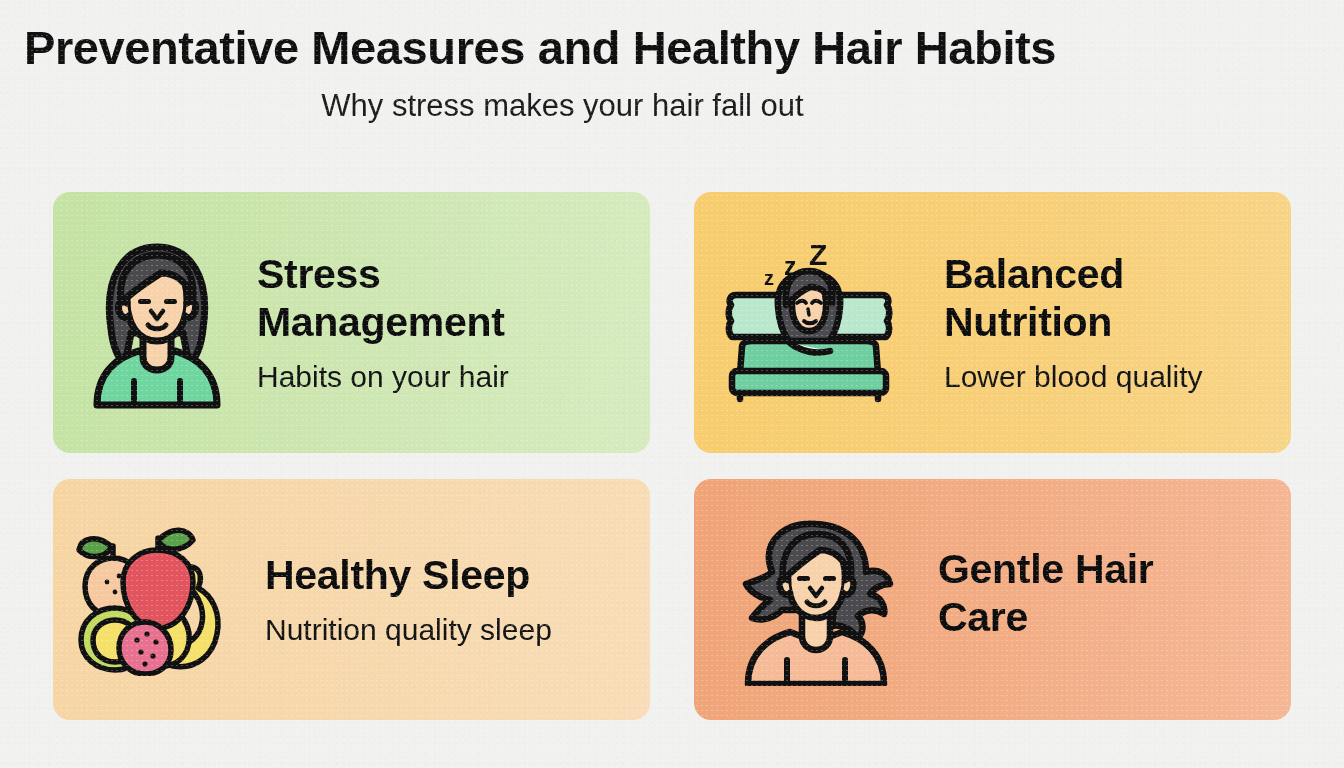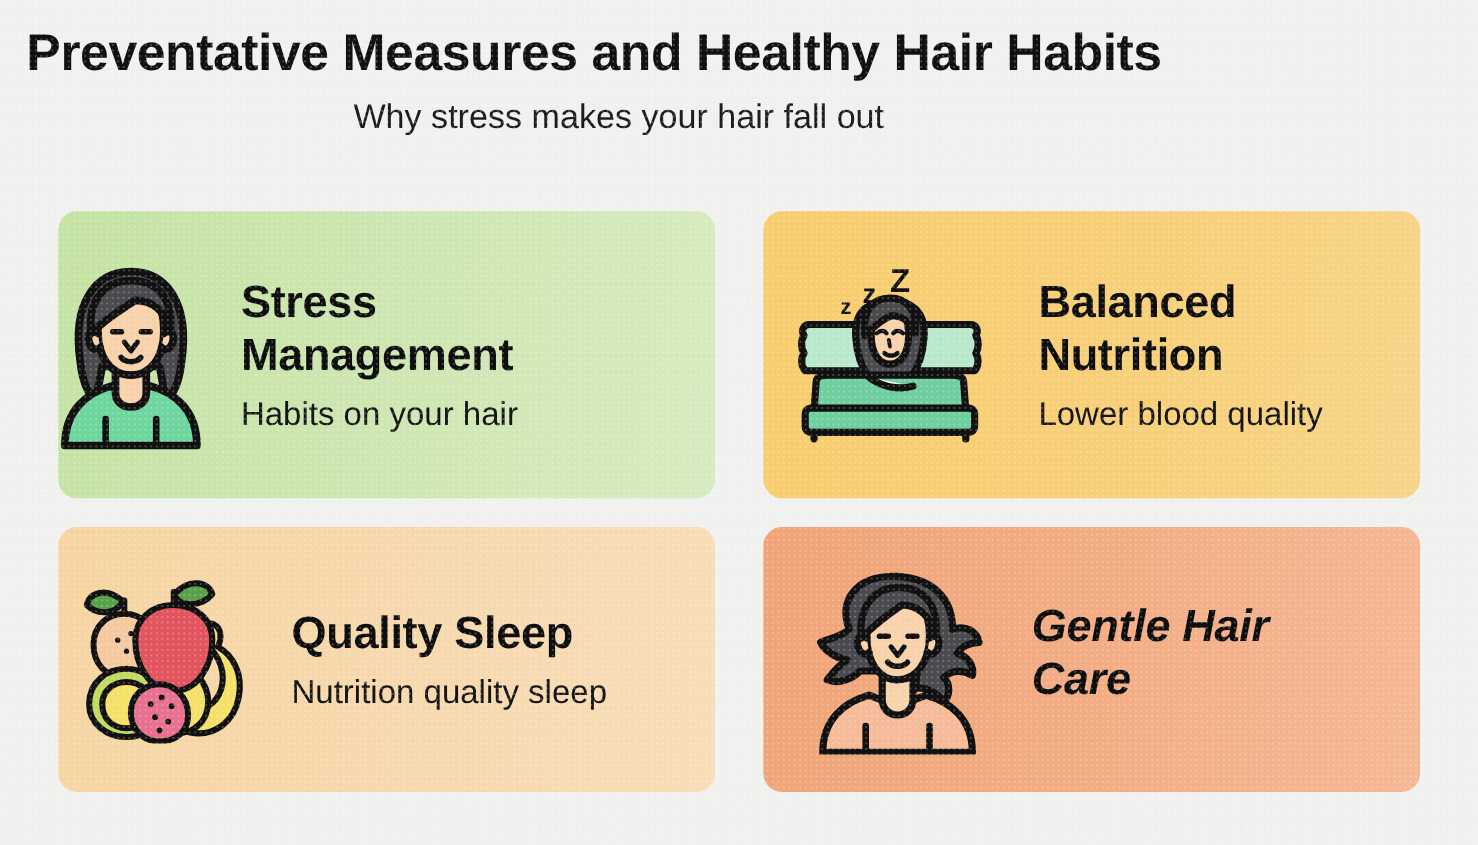--- a/index.html
+++ b/index.html
@@ -77,20 +77,21 @@
   .card {
     border-radius: 17px;
     display: flex;
     align-items: center;
     box-sizing: border-box;
     overflow: hidden;
     position: relative;
   }
   .card-0 {
     background: linear-gradient(100deg, #c5e3a4 0%, #cfe7b3 55%, #d7ebc0 100%);
+    padding-left: 38px;
   }
   .card-1 {
     background: linear-gradient(100deg, #f8cd6e 0%, #f8d07a 60%, #f7d589 100%);
     padding-left: 22px;
   }
   .card-2 {
     background: linear-gradient(100deg, #f7d5a3 0%, #f7d9ae 55%, #f8ddb8 100%);
     padding-left: 14px;
   }
   .card-3 {
@@ -106,21 +107,21 @@
   }
   .card-text {
     flex: 1 1 auto;
     display: flex;
     flex-direction: column;
     justify-content: center;
   }
   .card-0 .card-text { margin-left: 34px; }
   .card-1 .card-text { margin-left: 42px; }
   .card-2 .card-text { margin-left: 30px; }
-  .card-3 .card-text { margin-left: 42px; font-style: italic; }
+  .card-3 .card-text { margin-left: 42px; }
 
   .card-title {
     font-size: 41px;
     font-weight: bold;
     color: #0e0e0e;
     line-height: 1.18;
     letter-spacing: -0.3px;
     max-width: 360px;
   }
   .card-subtitle {
@@ -253,21 +254,21 @@
             <circle cx="74" cy="128" r="2.6"></circle>
             <circle cx="86" cy="132" r="2.6"></circle>
             <circle cx="78" cy="140" r="2.6"></circle>
             <circle cx="40" cy="58" r="2.4"></circle>
             <circle cx="52" cy="52" r="2.4"></circle>
             <circle cx="48" cy="68" r="2.4"></circle>
           </g>
         </svg>
       </div>
       <div class="card-text">
-        <div class="card-title">Quality Sleep</div>
+        <div class="card-title">Healthy Sleep</div>
         <div class="card-subtitle">Nutrition quality sleep</div>
       </div>
     </div>
 
     <div class="card card-3">
       <div class="card-icon">
         <svg width="158" height="172" viewBox="0 0 158 172" aria-hidden="true">
           <g stroke="#111111" stroke-width="6.5" stroke-linecap="round" stroke-linejoin="round">
 
             <path d="M34 58 C22 26 48 8 78 10 C110 12 128 30 128 58

